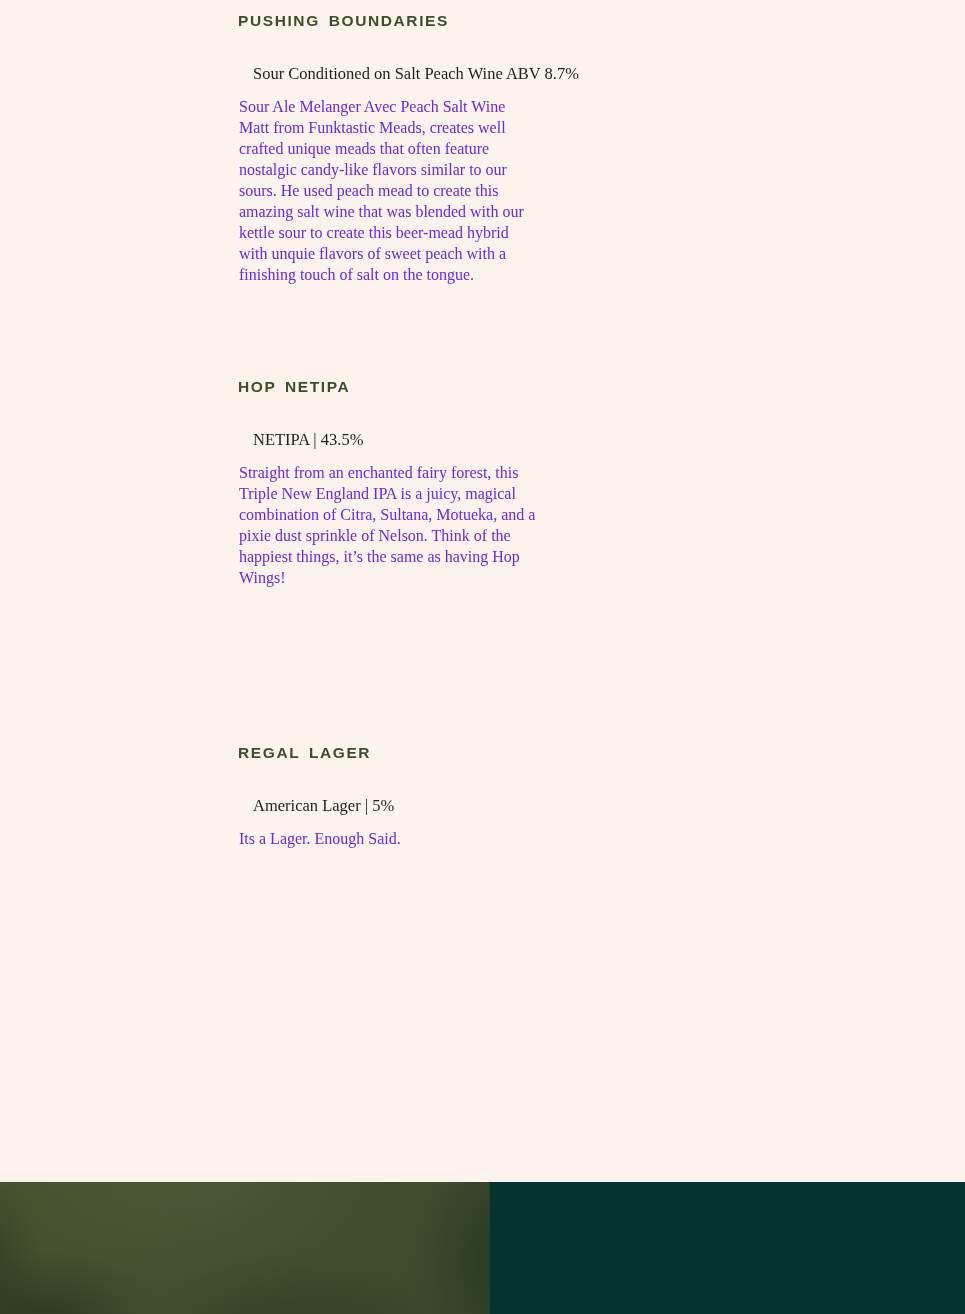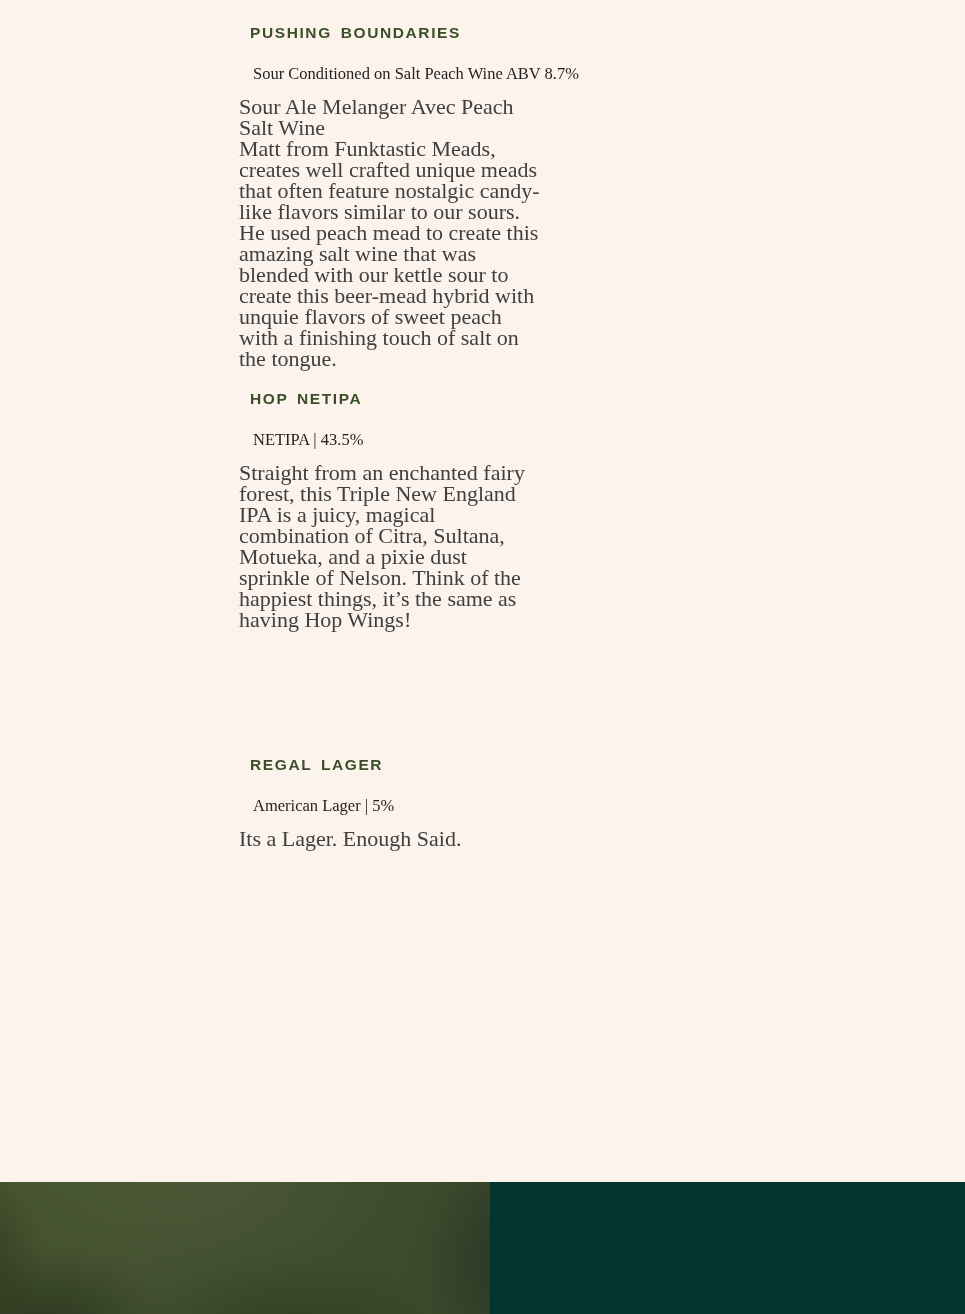--- a/index.html
+++ b/index.html
@@ -21,21 +21,21 @@
   .menu-item {
     position: absolute;
     left: 238px;
     width: 302px;
     height: 340px;
   }
   .item-name {
     position: absolute;
     top: 0;
     left: 0;
-    margin: 12px;
+    margin: 0;
     font-family: "Liberation Sans", sans-serif;
     font-weight: 700;
     font-size: 15.5px;
     letter-spacing: 1.6px;
     word-spacing: 3px;
     color: #3a4f28;
     white-space: nowrap;
   }
   .item-style {
     position: absolute;
@@ -45,23 +45,23 @@
     font-size: 16.5px;
     color: #211f1d;
     white-space: nowrap;
   }
   .item-desc {
     position: absolute;
     top: 84px;
     left: 1px;
     width: 301px;
     margin: 0;
-    font-size: 22px;
+    font-size: 16px;
     line-height: 21px;
-    color: #404040;
+    color: #6d28d9;
   }
   .item-tagline {
     display: block;
   }
   .footer {
     position: absolute;
     left: 0;
     top: 1182px;
     width: 965px;
     height: 132px;

